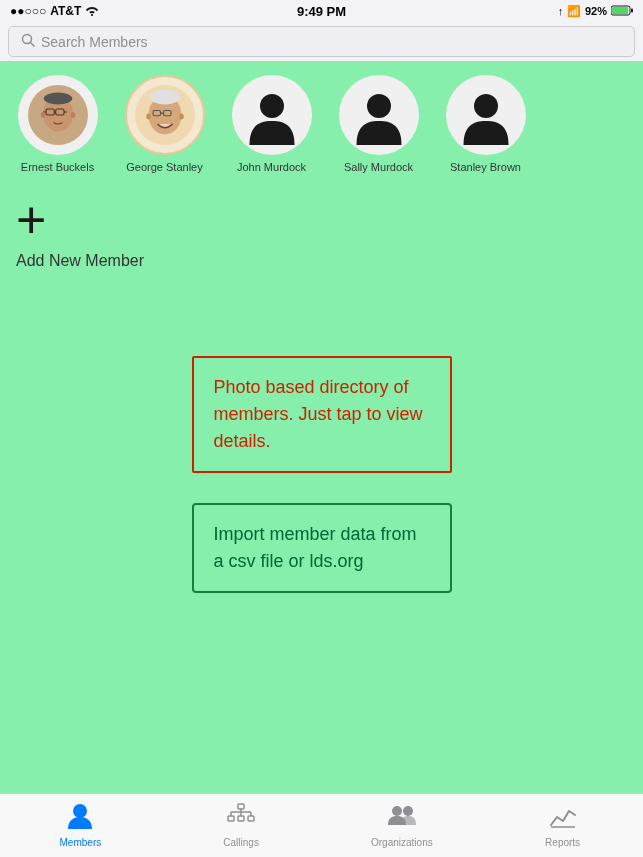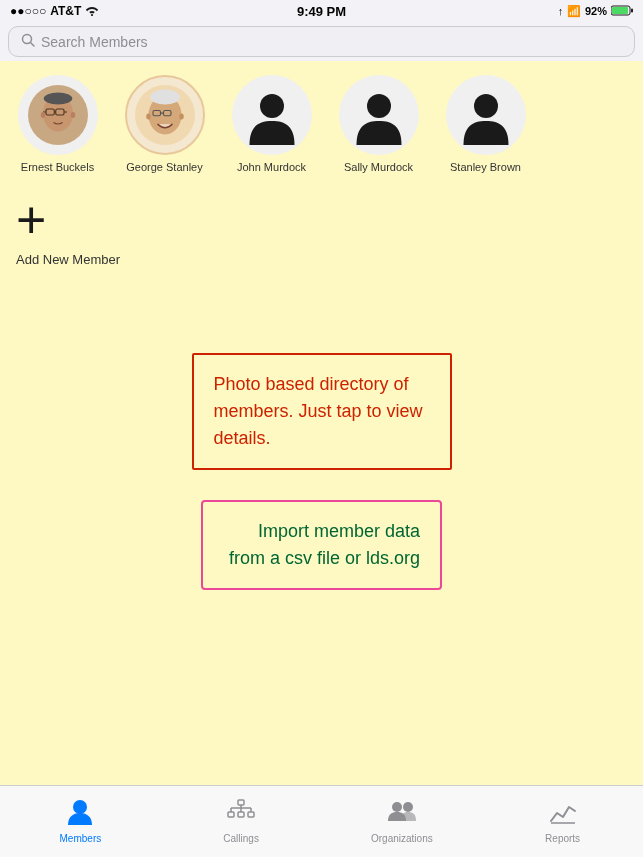--- a/index.html
+++ b/index.html
@@ -24,21 +24,21 @@
       font-weight: 600;
     }
     .status-left { display: flex; align-items: center; gap: 4px; }
     .status-center { position: absolute; left: 50%; transform: translateX(-50%); font-size: 13px; font-weight: 700; }
     .status-right { display: flex; align-items: center; gap: 4px; font-size: 11px; }
 
     
     .search-bar {
       background: #efeff4;
       margin: 4px 8px;
-      border-radius: 10px;
+      border-radius: 5px;
       display: flex;
       align-items: center;
       padding: 6px 12px;
       gap: 6px;
       border: 1px solid #ccc;
     }
     .search-icon-wrap { color: #8e8e93; font-size: 14px; }
     .search-placeholder { color: #8e8e93; font-size: 14px; }
 
     
@@ -99,21 +99,21 @@
 
     .add-icon {
       font-size: 52px;
       font-weight: 200;
       color: #1a1a1a;
       line-height: 1;
       margin-bottom: 6px;
     }
 
     .add-label {
-      font-size: 13px;
+      font-size: 16px;
       color: #333;
     }
 
     
     .info-section {
       display: flex;
       flex-direction: column;
       align-items: center;
       padding: 20px;
       gap: 30px;
@@ -128,40 +128,40 @@
       text-align: left;
     }
 
     .info-box-red p {
       color: #cc2200;
       font-size: 18px;
       line-height: 1.5;
     }
 
     .info-box-green {
-      border: 2px solid #ec4899;
+      border: 2px solid #15803d;
       border-radius: 4px;
       padding: 16px 20px;
-      width: 241px;
-      text-align: right;
+      width: 260px;
+      text-align: left;
     }
 
     .info-box-green p {
       color: #006633;
       font-size: 18px;
       line-height: 1.5;
     }
 
     
     .tab-bar {
       position: absolute;
       bottom: 0;
       left: 0;
       right: 0;
-      height: 72px;
+      height: 64px;
       background: #f8f8f8;
       border-top: 1px solid #ccc;
       display: flex;
       align-items: center;
       justify-content: space-around;
     }
 
     .tab-item {
       display: flex;
       flex-direction: column;
@@ -184,21 +184,21 @@
       font-size: 10px;
       color: #8e8e93;
     }
 
     .tab-label.active {
       color: #007aff;
     }
 
     
     .main-scroll {
-      background: #fef9c3;
+      background: #86efac;
       height: calc(857px - 22px - 36px - 60px);
       overflow-y: auto;
     }
   </style>
 </head>
 <body>
 
 <div class="status-bar">
   <div class="status-left">
     <span>●●○○○</span>

